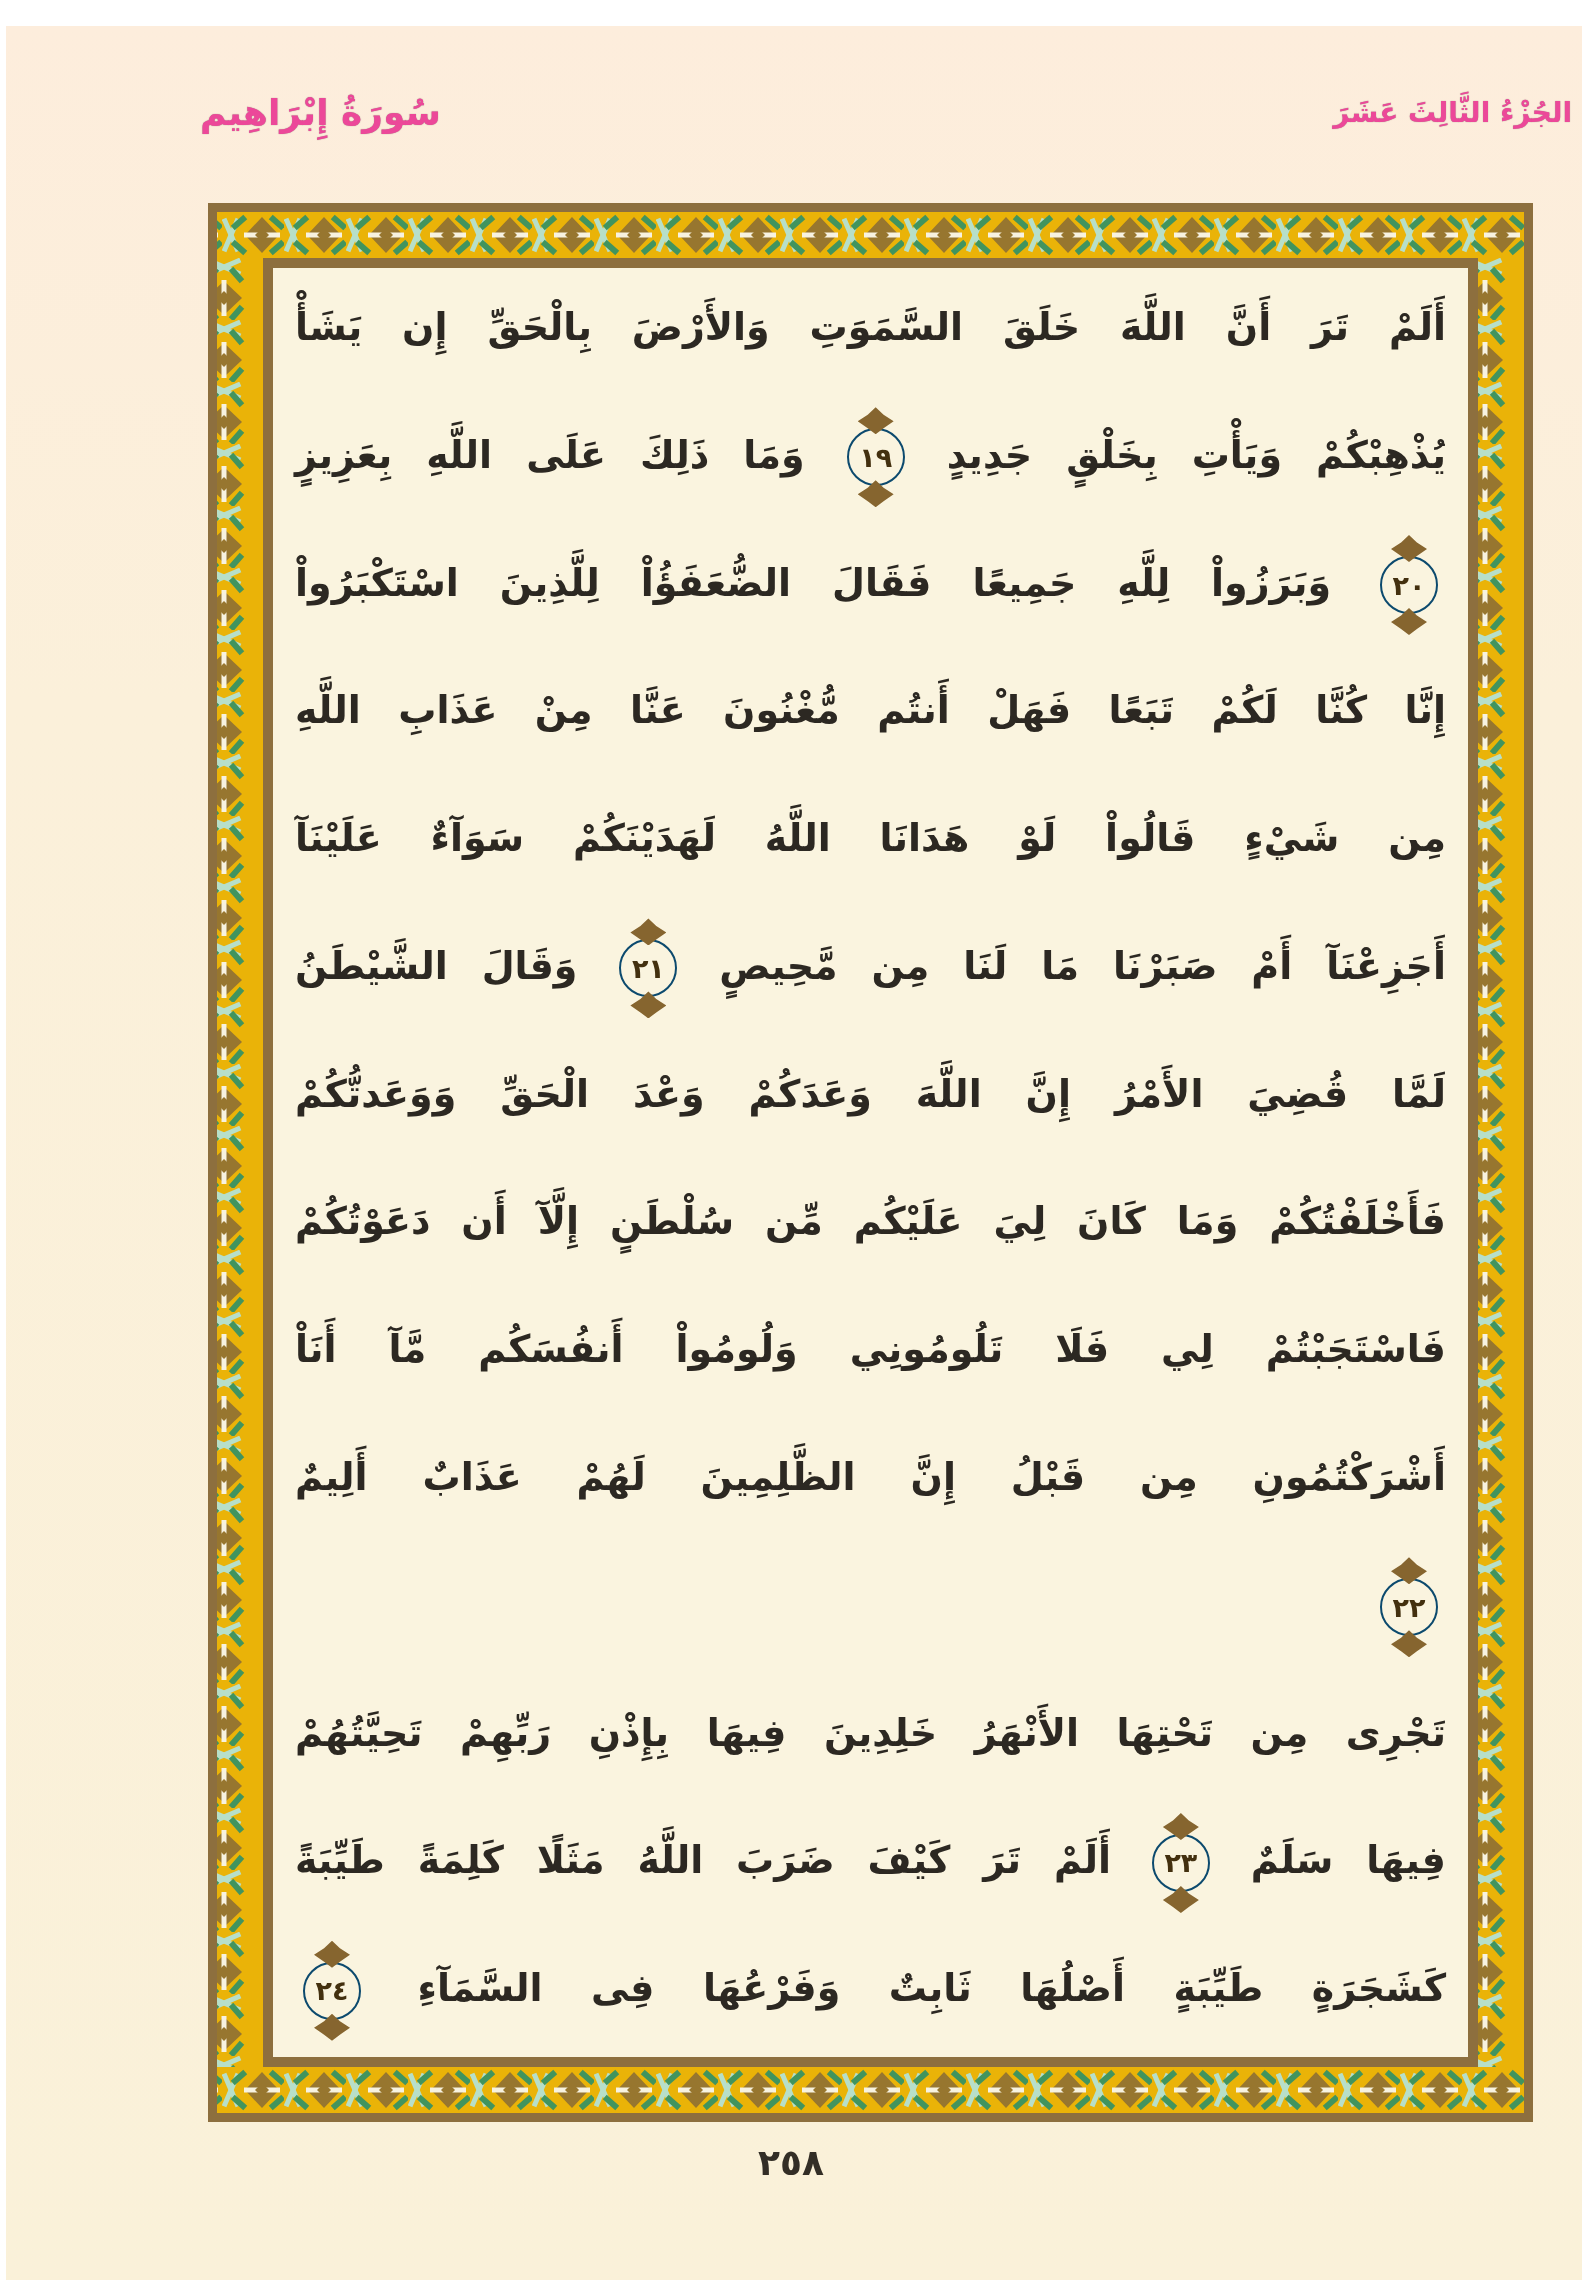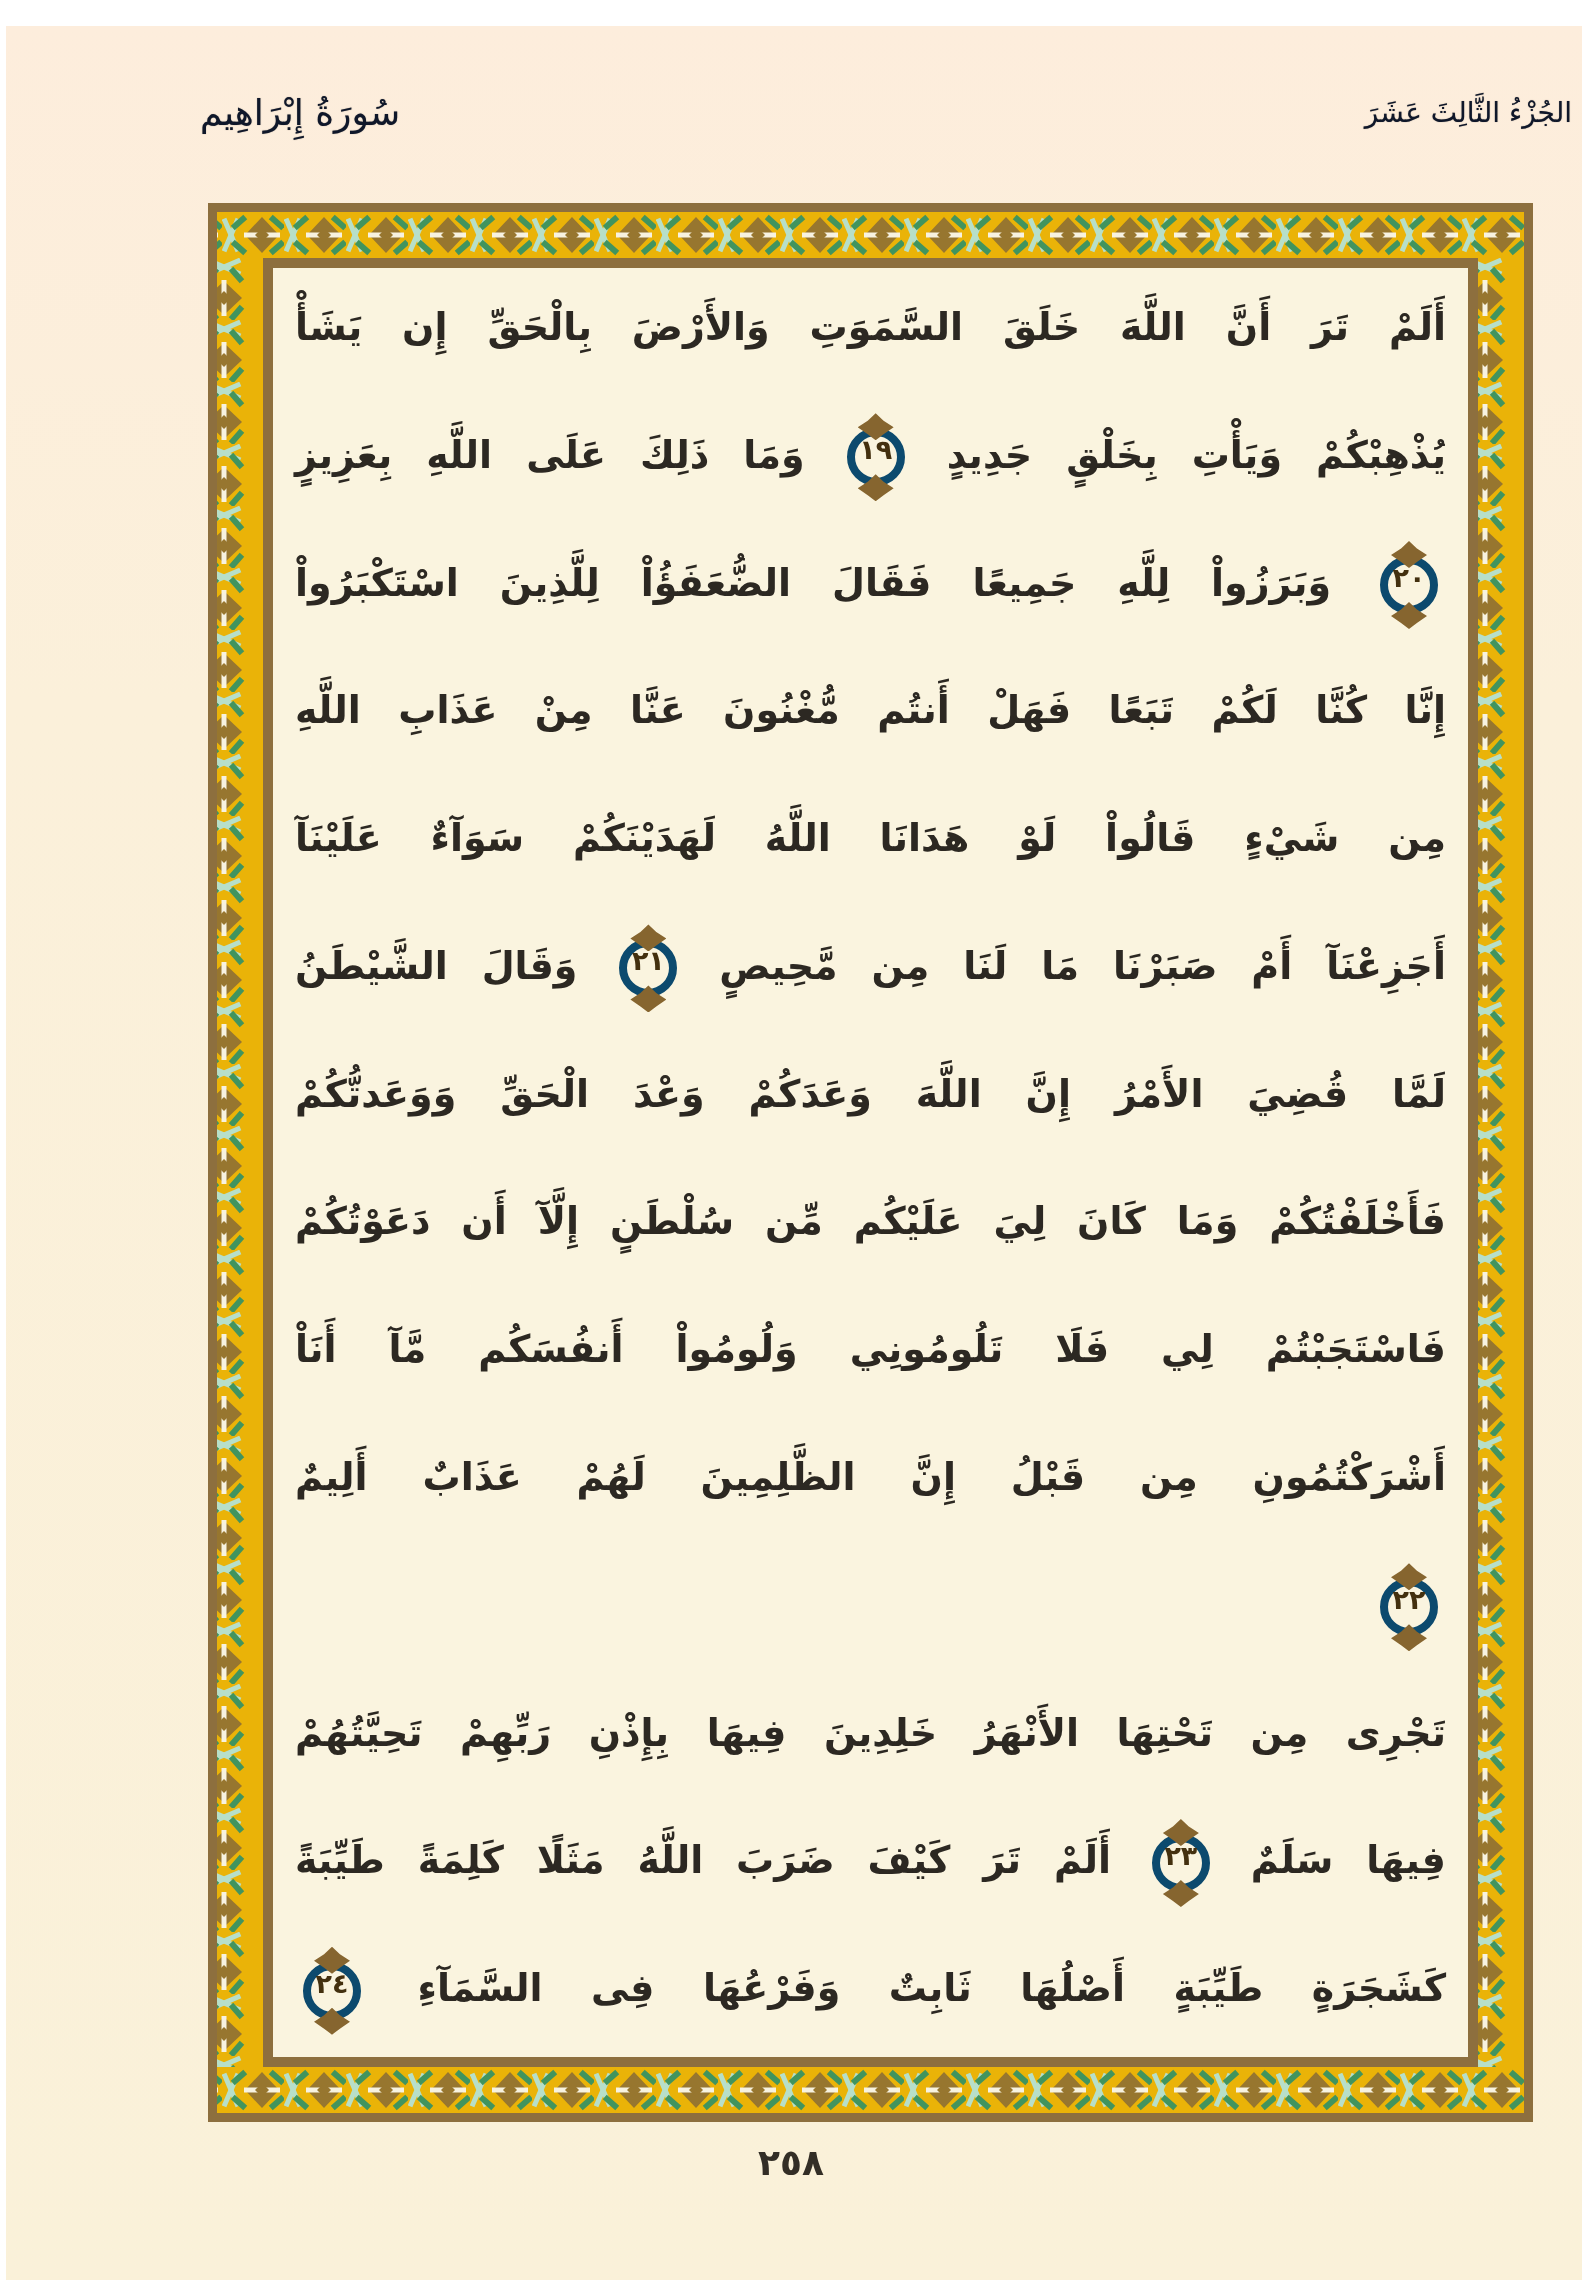--- a/index.html
+++ b/index.html
@@ -7,21 +7,21 @@
     width:1582px;height:2292px;position:relative;overflow:hidden;
     background:#ffffff;
     font-family:"DejaVu Sans",sans-serif;
   }
   .page-bg{
     position:absolute;left:6px;top:26px;right:0;bottom:12px;
     background:linear-gradient(180deg,#fdeddc 0%,#fbf0da 30%,#faf1d9 100%);
   }
   
   .hdr{
-    position:absolute;color:#0f172a;font-weight:normal;white-space:nowrap;
+    position:absolute;color:#ec4899;font-weight:bold;white-space:nowrap;
     text-shadow:0 0 1px rgba(43,39,31,.5);
   }
   .hdr-surah{left:200px;top:92px;font-size:36px;}
   .hdr-juz{right:10px;top:96px;font-size:28px;}
   
   .frame{
     position:absolute;left:208px;top:203px;width:1325px;height:1919px;
     box-sizing:border-box;border:9px solid #8d6f3e;background:#eab308;
   }
   .band{position:absolute;overflow:hidden;display:flex;}
@@ -42,23 +42,23 @@
     display:flex;flex-direction:column;
   }
   .qline{
     flex:1 1 auto;height:119px;line-height:119px;
     direction:rtl;text-align:justify;text-align-last:justify;
     font-size:38px;font-weight:bold;color:#2c2822;
     overflow:visible;white-space:normal;
   }
   
   .verse-badge{
-    position:relative;display:inline-flex;align-items:flex-start;justify-content:center;
+    position:relative;display:inline-flex;align-items:center;justify-content:center;
     width:58px;height:58px;box-sizing:border-box;
-    border:8px solid #0c4a6e;border-radius:50%;
+    border:2px solid #0c4a6e;border-radius:50%;
     background:#faf4df;color:#43300f;
     font-size:27px;font-weight:bold;line-height:1;
     vertical-align:middle;margin:0 8px;
   }
   .verse-badge::before,.verse-badge::after{
     content:"";position:absolute;left:50%;width:36px;height:27px;
     background:#86652f;
     clip-path:polygon(50% 0,72% 28%,100% 52%,72% 78%,50% 100%,28% 78%,0 52%,28% 28%);
   }
   .verse-badge::before{top:-23px;transform:translateX(-50%);}

